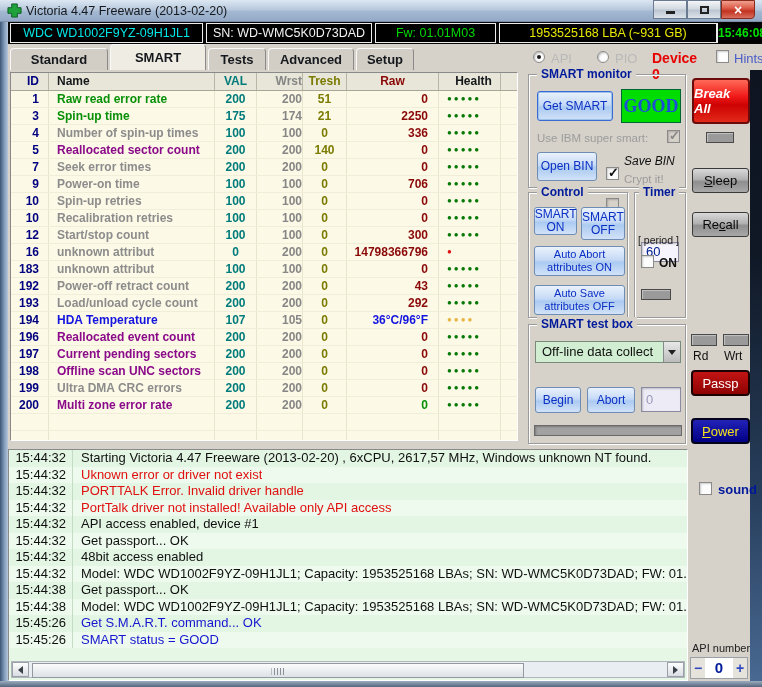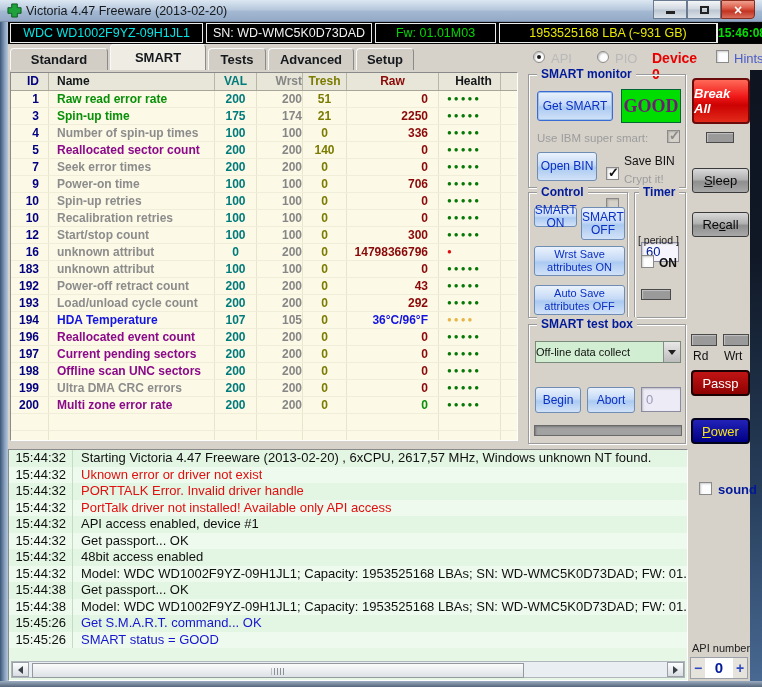--- a/index.html
+++ b/index.html
@@ -101,29 +101,29 @@
     display:flex; align-items:center; justify-content:center;font-style:italic; }
   .btn-darkred { position:absolute; background:linear-gradient(#c21414,#8e0202);
     border:2px solid #1c0202; border-radius:4px; color:#fff; font-size:13px;
     display:flex; align-items:center; justify-content:center; }
   .btn-navy { position:absolute; background:linear-gradient(#2222b8,#000084);
     border:2px solid #02021c; border-radius:4px; color:#f4e41a; font-size:13px;
     display:flex; align-items:center; justify-content:center; }
   .indicator { position:absolute; background:#9a9a9a; border:1px solid #4a4a4a;
     box-shadow:inset 1px 1px 1px rgba(255,255,255,.4); }
   .status-good { position:absolute; background:#00dd00; border:1px solid #063;
-    color:#701a75; font-family:"Liberation Serif", serif; font-weight:bold; font-size:18px;
+    color:#1d4ed8; font-family:"Liberation Serif", serif; font-weight:bold; font-size:18px;
     display:flex; align-items:center; justify-content:center; }
   .small-gray-label { position:absolute; font-size:11.5px; color:#9c9c9c; }
   .plain-label { position:absolute; font-size:12px; color:#101010; }
   .field { position:absolute; background:#f6f4fc; border:1px solid #8a8aa0;
     box-shadow:inset 1px 1px 2px rgba(0,0,0,.2); font-size:13px; color:#002090; padding-left:4px; line-height:18px; }
   .field.dim { color:#9a9ab8; background:#ecebf6; }
   .combo { position:absolute; display:flex; border:1px solid #7a8a7a; background:#d2eed2; }
-  .combo-text { flex:1; font-size:11px; color:#101010; padding-left:0; line-height:20px; white-space:nowrap; overflow:hidden; }
+  .combo-text { flex:1; font-size:13px; color:#101010; padding-left:6px; line-height:20px; white-space:nowrap; overflow:hidden; }
   .combo-btn { width:17px; background:linear-gradient(#e8e8e8,#bcbcbc); border-left:1px solid #8a8a8a;
     display:flex; align-items:center; justify-content:center; }
   .tri-down { width:0; height:0; border-left:4px solid transparent; border-right:4px solid transparent;
     border-top:5px solid #202020; }
   .progress { position:absolute; background:#a2a2a2; border:1px solid #6a6a6a;
     box-shadow:inset 1px 1px 2px rgba(0,0,0,.25); }
 
   
   .log-panel { left:8px; top:449px; width:680px; height:232px; background:#e6f7e6;
     border:1px solid #8a8a8a; border-right-color:#fff; border-bottom-color:#fff; overflow:hidden; }
@@ -448,30 +448,30 @@
 </div>
 
 <div class="group" style="left:528px;top:74px;width:158px;height:114px;">
   <div class="group-title">SMART monitor</div>
   <div class="btn-skin focused" style="left:8px;top:16px;width:76px;height:30px;">Get SMART</div>
   <div class="status-good" style="left:92px;top:14px;width:60px;height:34px;">GOOD</div>
   <div class="small-gray-label" style="left:8px;top:57px;">Use IBM super smart:</div>
   <div class="cb checked disabled abs" style="left:138px;top:55px;"></div>
   <div class="btn-skin" style="left:8px;top:77px;width:60px;height:29px;">Open BIN</div>
   <div class="cb checked abs" style="left:77px;top:79px;"></div>
-  <div class="plain-label" style="left:95px;top:79px;">Save BIN</div>
+  <div class="plain-label" style="left:95px;top:79px;font-style:italic;">Save BIN</div>
   <div class="cb disabled abs" style="left:77px;top:97px;"></div>
   <div class="small-gray-label" style="left:95px;top:98px;">Crypt it!</div>
 </div>
 
 <div class="group" style="left:528px;top:192px;width:100px;height:126px;text-decoration:underline;">
   <div class="group-title">Control</div>
-  <div class="btn-skin" style="left:5px;top:14px;width:43px;height:20px;">SMART ON</div>
+  <div class="btn-skin" style="left:5px;top:14px;width:43px;height:28px;">SMART ON</div>
   <div class="btn-skin" style="left:52px;top:14px;width:44px;height:33px;">SMART OFF</div>
-  <div class="btn-skin" style="left:5px;top:53px;width:91px;height:30px;font-size:11px;">Wrst Save attributes ON</div>
+  <div class="btn-skin" style="left:5px;top:53px;width:91px;height:30px;font-size:11px;">Auto Abort attributes ON</div>
   <div class="btn-skin" style="left:5px;top:92px;width:91px;height:30px;font-size:11px;">Auto Save attributes OFF</div>
 </div>
 
 <div class="group" style="left:634px;top:192px;width:52px;height:126px;">
   <div class="group-title" style="left:4px;">Timer</div>
   <div class="field" style="left:6px;top:16px;width:38px;height:20px;margin-top:33px;">60</div>
   <div class="abs" style="left:3px;top:41px;font-size:10.5px;color:#202020;position:absolute;">[ period ]</div>
   <div class="cb abs" style="left:6px;top:62px;"></div>
   <div class="plain-label" style="left:24px;top:63px;font-weight:bold;">ON</div>
   <div class="indicator" style="left:6px;top:96px;width:30px;height:11px;"></div>

